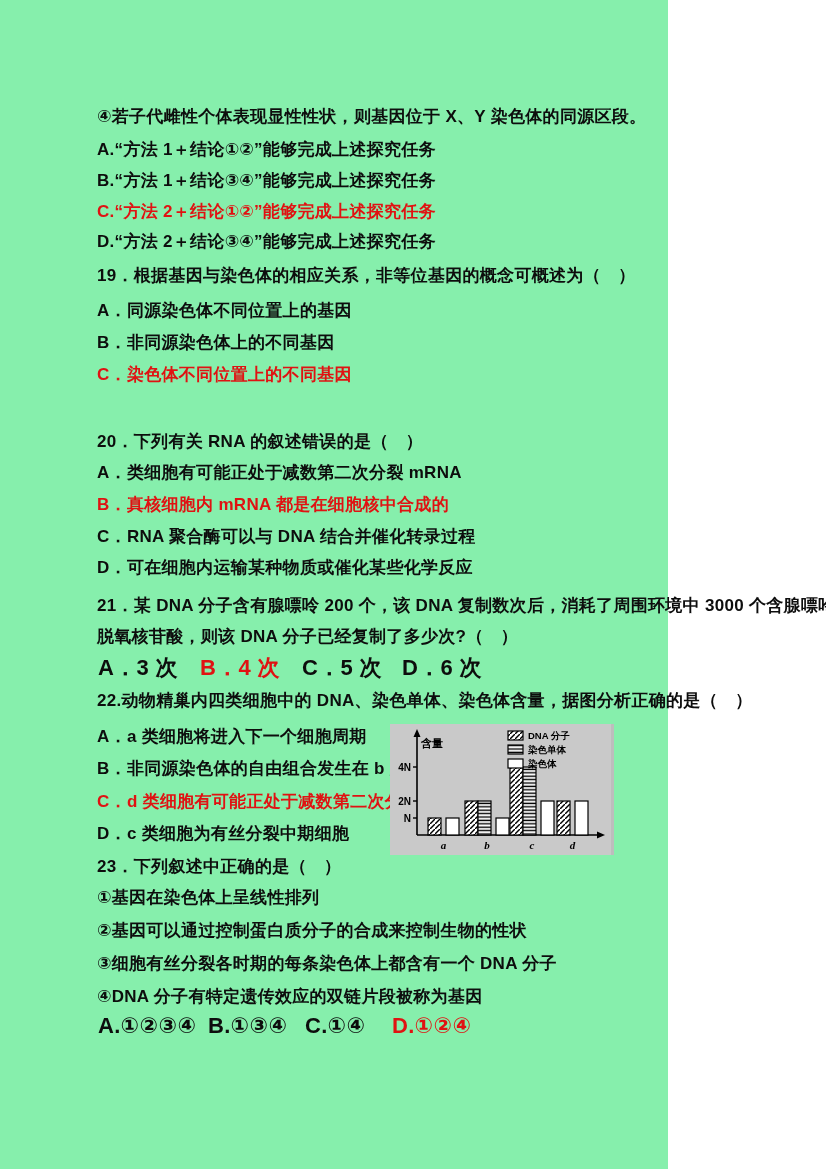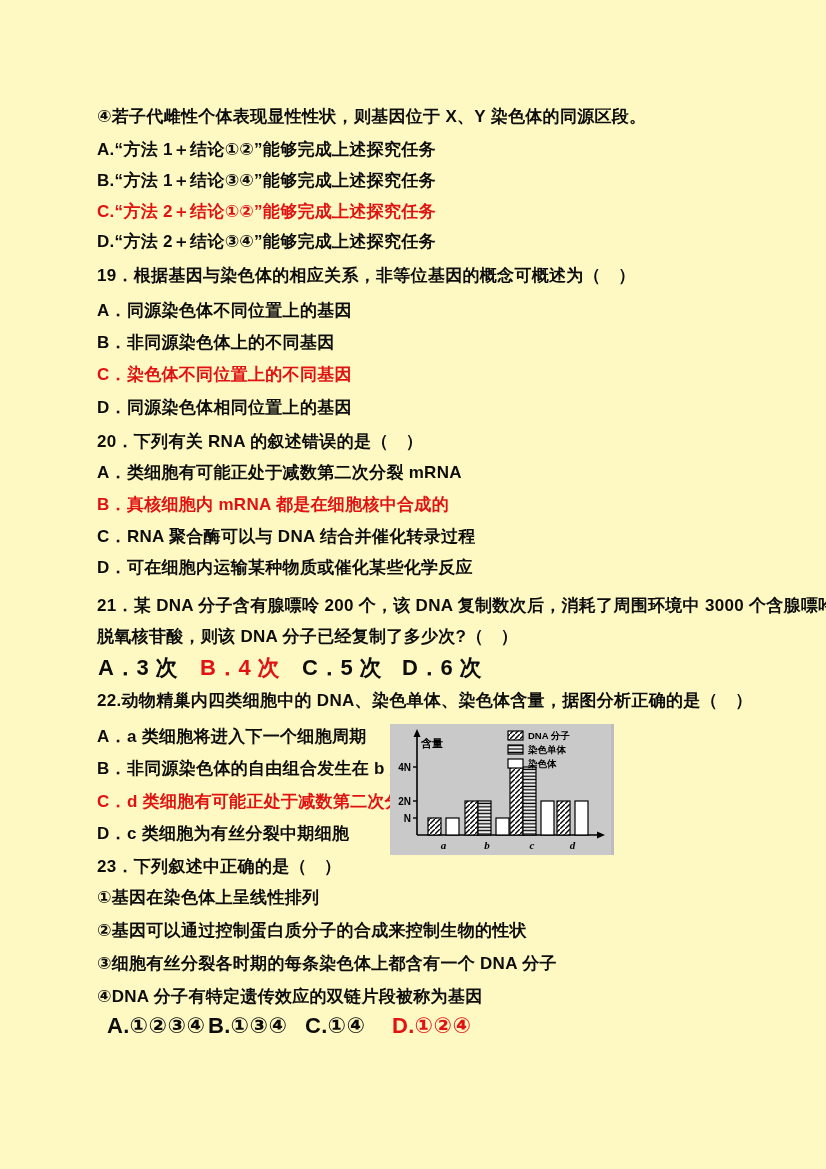--- a/index.html
+++ b/index.html
@@ -3,21 +3,21 @@
 <meta charset="utf-8">
 <style>
   html,body{margin:0;padding:0;}
   body{
     width:826px;height:1169px;
     background:#ffffff;
     font-family:"Liberation Sans","DejaVu Sans",sans-serif;
     position:relative;
     overflow:hidden;
   }
-  .page{position:absolute;inset:0;width:826px;height:1169px;background:#fef9c3;}
+  .page{position:absolute;inset:0;width:668px;height:1169px;background:#86efac;}
   .line{
     position:absolute;left:97px;
     font-size:17px;font-weight:700;line-height:20px;
     color:#0d0d0d;white-space:nowrap;letter-spacing:0.3px;
   }
   .red{color:#e01212;}
   .opt-row{left:0;width:826px;height:22px;}
   .opt-row span{position:absolute;top:0;font-size:22px;font-weight:700;white-space:nowrap;}
   .chart-box{
     position:absolute;left:390px;top:724px;width:221px;height:131px;
@@ -33,21 +33,20 @@
   <div class="line" style="top:107px">④若子代雌性个体表现显性性状，则基因位于 X、Y 染色体的同源区段。</div>
   <div class="line" style="top:140px">A.“方法 1＋结论①②”能够完成上述探究任务</div>
   <div class="line" style="top:171px">B.“方法 1＋结论③④”能够完成上述探究任务</div>
   <div class="line red" style="top:202px">C.“方法 2＋结论①②”能够完成上述探究任务</div>
   <div class="line" style="top:232px">D.“方法 2＋结论③④”能够完成上述探究任务</div>
 
   <div class="line" style="top:266px">19．根据基因与染色体的相应关系，非等位基因的概念可概述为（　）</div>
   <div class="line" style="top:301px">A．同源染色体不同位置上的基因</div>
   <div class="line" style="top:333px">B．非同源染色体上的不同基因</div>
   <div class="line red" style="top:365px">C．染色体不同位置上的不同基因</div>
-  <div class="line" style="top:398px">D．同源染色体相同位置上的基因</div>
 
   <div class="line" style="top:432px">20．下列有关 RNA 的叙述错误的是（　）</div>
   <div class="line" style="top:463px">A．类细胞有可能正处于减数第二次分裂 mRNA</div>
   <div class="line red" style="top:495px">B．真核细胞内 mRNA 都是在细胞核中合成的</div>
   <div class="line" style="top:527px">C．RNA 聚合酶可以与 DNA 结合并催化转录过程</div>
   <div class="line" style="top:558px">D．可在细胞内运输某种物质或催化某些化学反应</div>
 
   <div class="line" style="top:596px">21．某 DNA 分子含有腺嘌呤 200 个，该 DNA 复制数次后，消耗了周围环境中 3000 个含腺嘌呤的</div>
   <div class="line" style="top:627px">脱氧核苷酸，则该 DNA 分子已经复制了多少次?（　）</div>
   <div class="line opt-row" style="top:658px">
@@ -120,19 +119,19 @@
         </g>
     </svg>
   </div>
 
   <div class="line" style="top:857px">23．下列叙述中正确的是（　）</div>
   <div class="line" style="top:888px">①基因在染色体上呈线性排列</div>
   <div class="line" style="top:921px">②基因可以通过控制蛋白质分子的合成来控制生物的性状</div>
   <div class="line" style="top:954px">③细胞有丝分裂各时期的每条染色体上都含有一个 DNA 分子</div>
   <div class="line" style="top:987px">④DNA 分子有特定遗传效应的双链片段被称为基因</div>
   <div class="line opt-row" style="top:1016px">
-    <span style="left:107px">A.①②③④</span>
+    <span style="left:98px">A.①②③④</span>
     <span style="left:208px">B.①③④</span>
     <span style="left:305px">C.①④</span>
     <span style="left:392px" class="red">D.①②④</span>
   </div>
 
 </div>
 
 </body></html>

